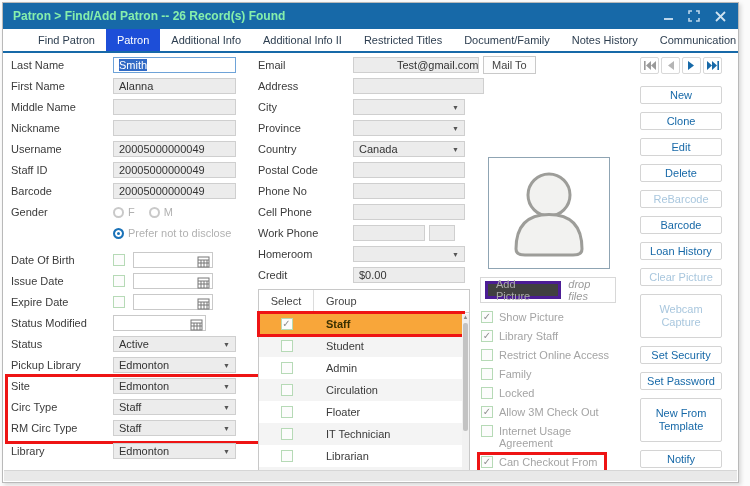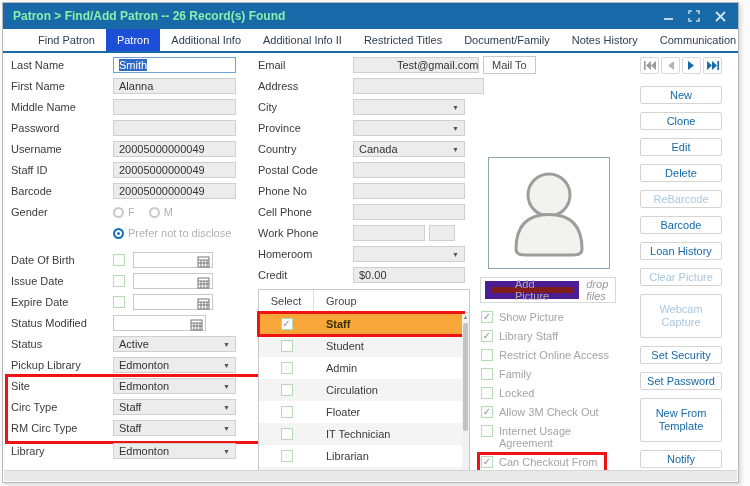--- a/index.html
+++ b/index.html
@@ -77,22 +77,22 @@
   .gt-sb { position:absolute; top:24px; bottom:0; right:0; width:7px; background:#f1f1f1; }
   .gt-thumb { position:absolute; top:9px; left:1px; width:5px; height:108px; background:#c3c3c3; border-radius:2px; }
   .gt-sb .up, .gt-sb .dn { position:absolute; left:0; width:7px; font-size:6px; color:#8a8a8a; text-align:center; }
   .gt-sb .up { top:0; }
 
   
   .photo { position:absolute; left:9px; top:56px; width:122px; height:112px; border:1px solid #8fa4b3;
            background:#fff; display:flex; align-items:center; justify-content:center; }
   .addbar { position:absolute; left:1px; top:176px; width:136px; height:26px; border:1px solid #d8d8d8;
             display:flex; align-items:center; padding:0 4px; }
-  .addbtn { height:18px; border:6px solid #4c1d95; background:#7f1d1d; color:#ababab; font-size:11px;
-            padding:0 24px; display:flex; align-items:center; }
+  .addbtn { height:18px; border:3px solid #4c1d95; background:#404040; color:#ababab; font-size:11px;
+            padding:0 8px; display:flex; align-items:center; }
   .dropfiles { font-size:11px; font-style:italic; color:#9a9a9a; margin-left:7px; }
   .flags { position:absolute; left:2px; top:210px; width:156px; }
   .flag { display:flex; align-items:flex-start; margin-bottom:7px; }
   .flag .cb { margin-top:0; }
   .flag-lbl { font-size:11px; color:#a4a4a4; margin-left:6px; line-height:12px; max-width:128px; }
   .flag.hl { outline:3px solid #ee1414; outline-offset:1px; width:122px; }
 
   
   .navrow { display:flex; gap:2px; margin-bottom:12px; }
   .navbtn { width:19px; height:17px; border:1px solid #d8d8d8; background:#fff; border-radius:2px;
@@ -152,21 +152,21 @@
         </div>
       <div class="row">
           <span class="lbl">First Name</span>
         <div class="inp w123">Alanna</div>
         </div>
       <div class="row">
           <span class="lbl">Middle Name</span>
         <div class="inp w123"></div>
         </div>
       <div class="row">
-          <span class="lbl">Password</span>
+          <span class="lbl">Nickname</span>
         <div class="inp w123"></div>
         </div>
       <div class="row">
           <span class="lbl">Username</span>
         <div class="inp w123">20005000000049</div>
         </div>
       <div class="row">
           <span class="lbl">Staff ID</span>
         <div class="inp w123">20005000000049</div>
         </div>

